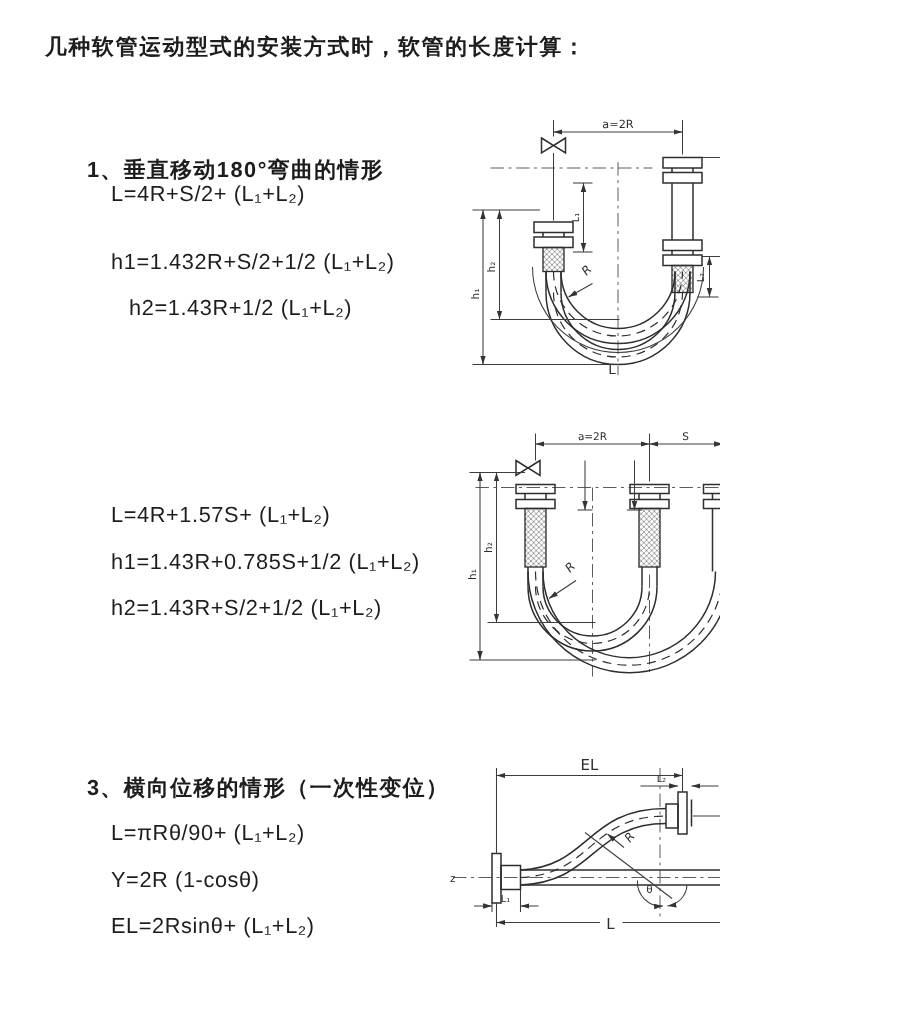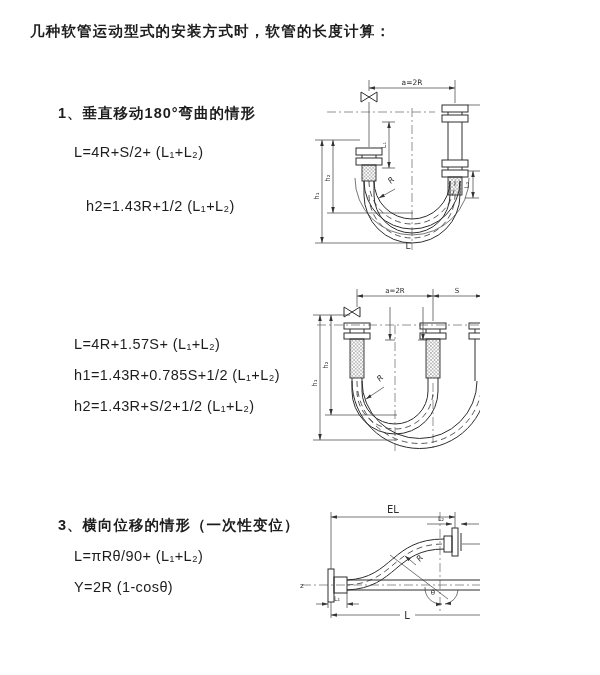--- a/index.html
+++ b/index.html
@@ -19,30 +19,32 @@
   .hd{stroke:#2e2e2e;stroke-width:0.8;fill:none;stroke-dasharray:6 4;}
 </style>
 </head>
 <body>
 
 <div class="page">
 
   <div class="abs title" style="left:30px;top:22px;">几种软管运动型式的安装方式时，软管的长度计算：</div>
 
   <div class="abs heading" style="left:46px;top:104px;">1、垂直移动180°弯曲的情形</div>
-  <div class="abs formula" style="left:74px;top:144px;">L=4R+S/2+ (L₁+L₂)</div>
+  <div class="abs formula" style="left:74px;top:122px;">L=4R+S/2+ (L₁+L₂)</div>
+  <div class="abs formula" style="left:74px;top:167px;">h1=1.432R+S/2+1/2 (L₁+L₂)</div>
   <div class="abs formula" style="left:74px;top:198px;margin-left:12px;">h2=1.43R+1/2 (L₁+L₂)</div>
 
   <div class="abs formula" style="left:74px;top:336px;">L=4R+1.57S+ (L₁+L₂)</div>
   <div class="abs formula" style="left:74px;top:367px;">h1=1.43R+0.785S+1/2 (L₁+L₂)</div>
   <div class="abs formula" style="left:74px;top:398px;">h2=1.43R+S/2+1/2 (L₁+L₂)</div>
 
   <div class="abs heading" style="left:46px;top:516px;">3、横向位移的情形（一次性变位）</div>
   <div class="abs formula" style="left:74px;top:548px;">L=πRθ/90+ (L₁+L₂)</div>
   <div class="abs formula" style="left:74px;top:579px;">Y=2R (1-cosθ)</div>
+  <div class="abs formula" style="left:74px;top:610px;">EL=2Rsinθ+ (L₁+L₂)</div>
 
   <svg style="left:305px;top:68px;" width="200" height="185" viewBox="0 0 200 185">
     <defs>
       <marker id="ar1" markerWidth="10" markerHeight="8" refX="8.5" refY="3" orient="auto-start-reverse">
         <path d="M0,0.4 L8.5,3 L0,5.6 Z" fill="#333"></path>
       </marker>
       <pattern id="br1" width="3.5" height="3.5" patternUnits="userSpaceOnUse">
         <path d="M0,3.5 L3.5,0 M0,0 L3.5,3.5" stroke="#787878" stroke-width="0.45"></path>
       </pattern>
     </defs>

